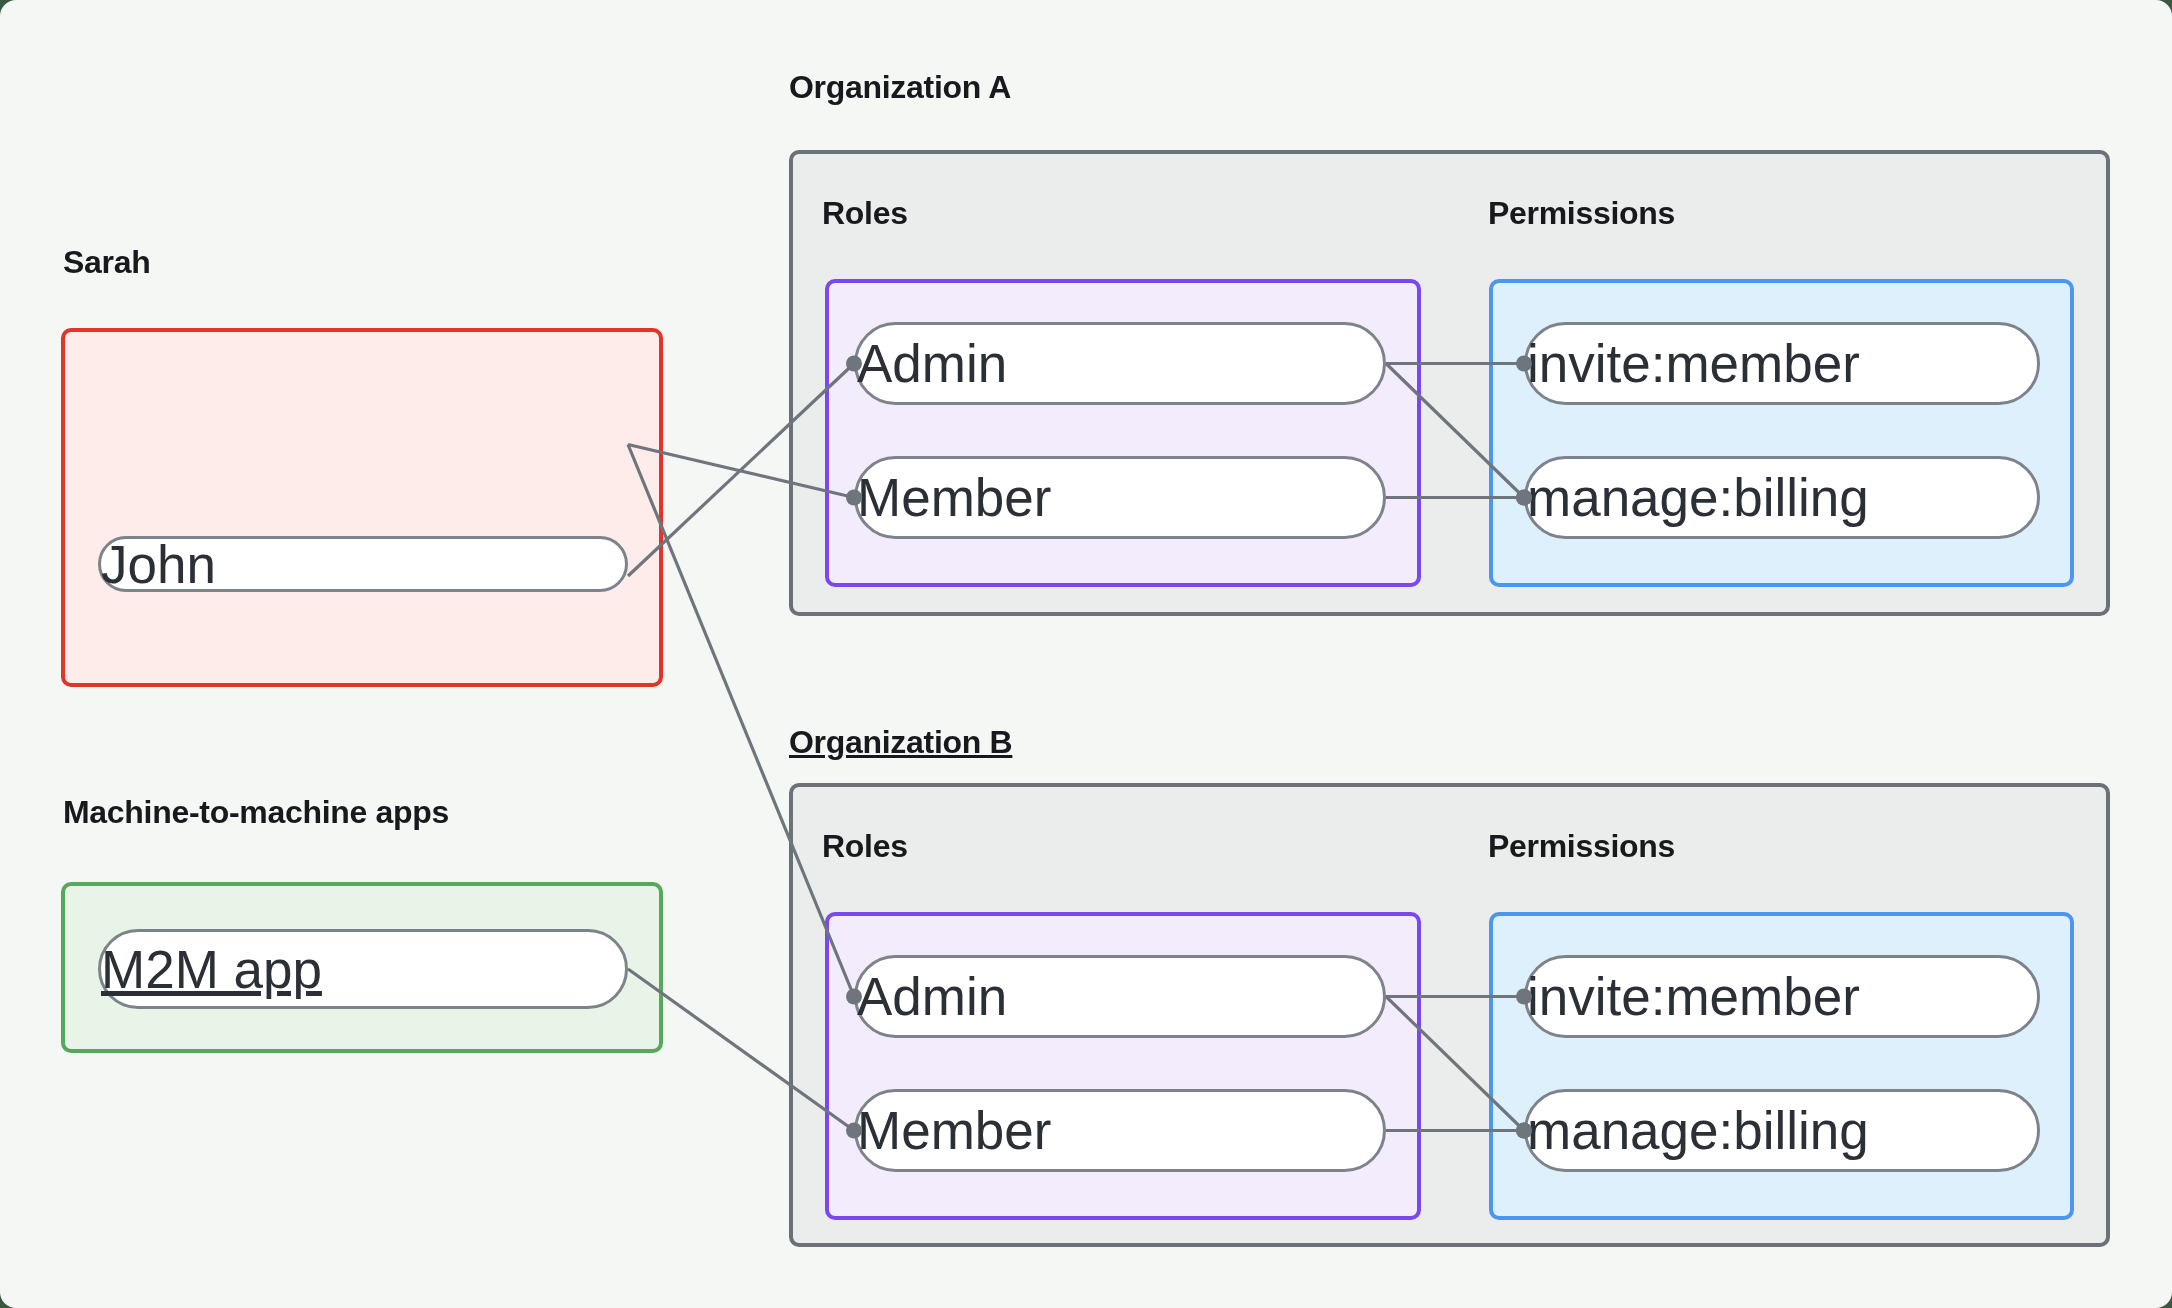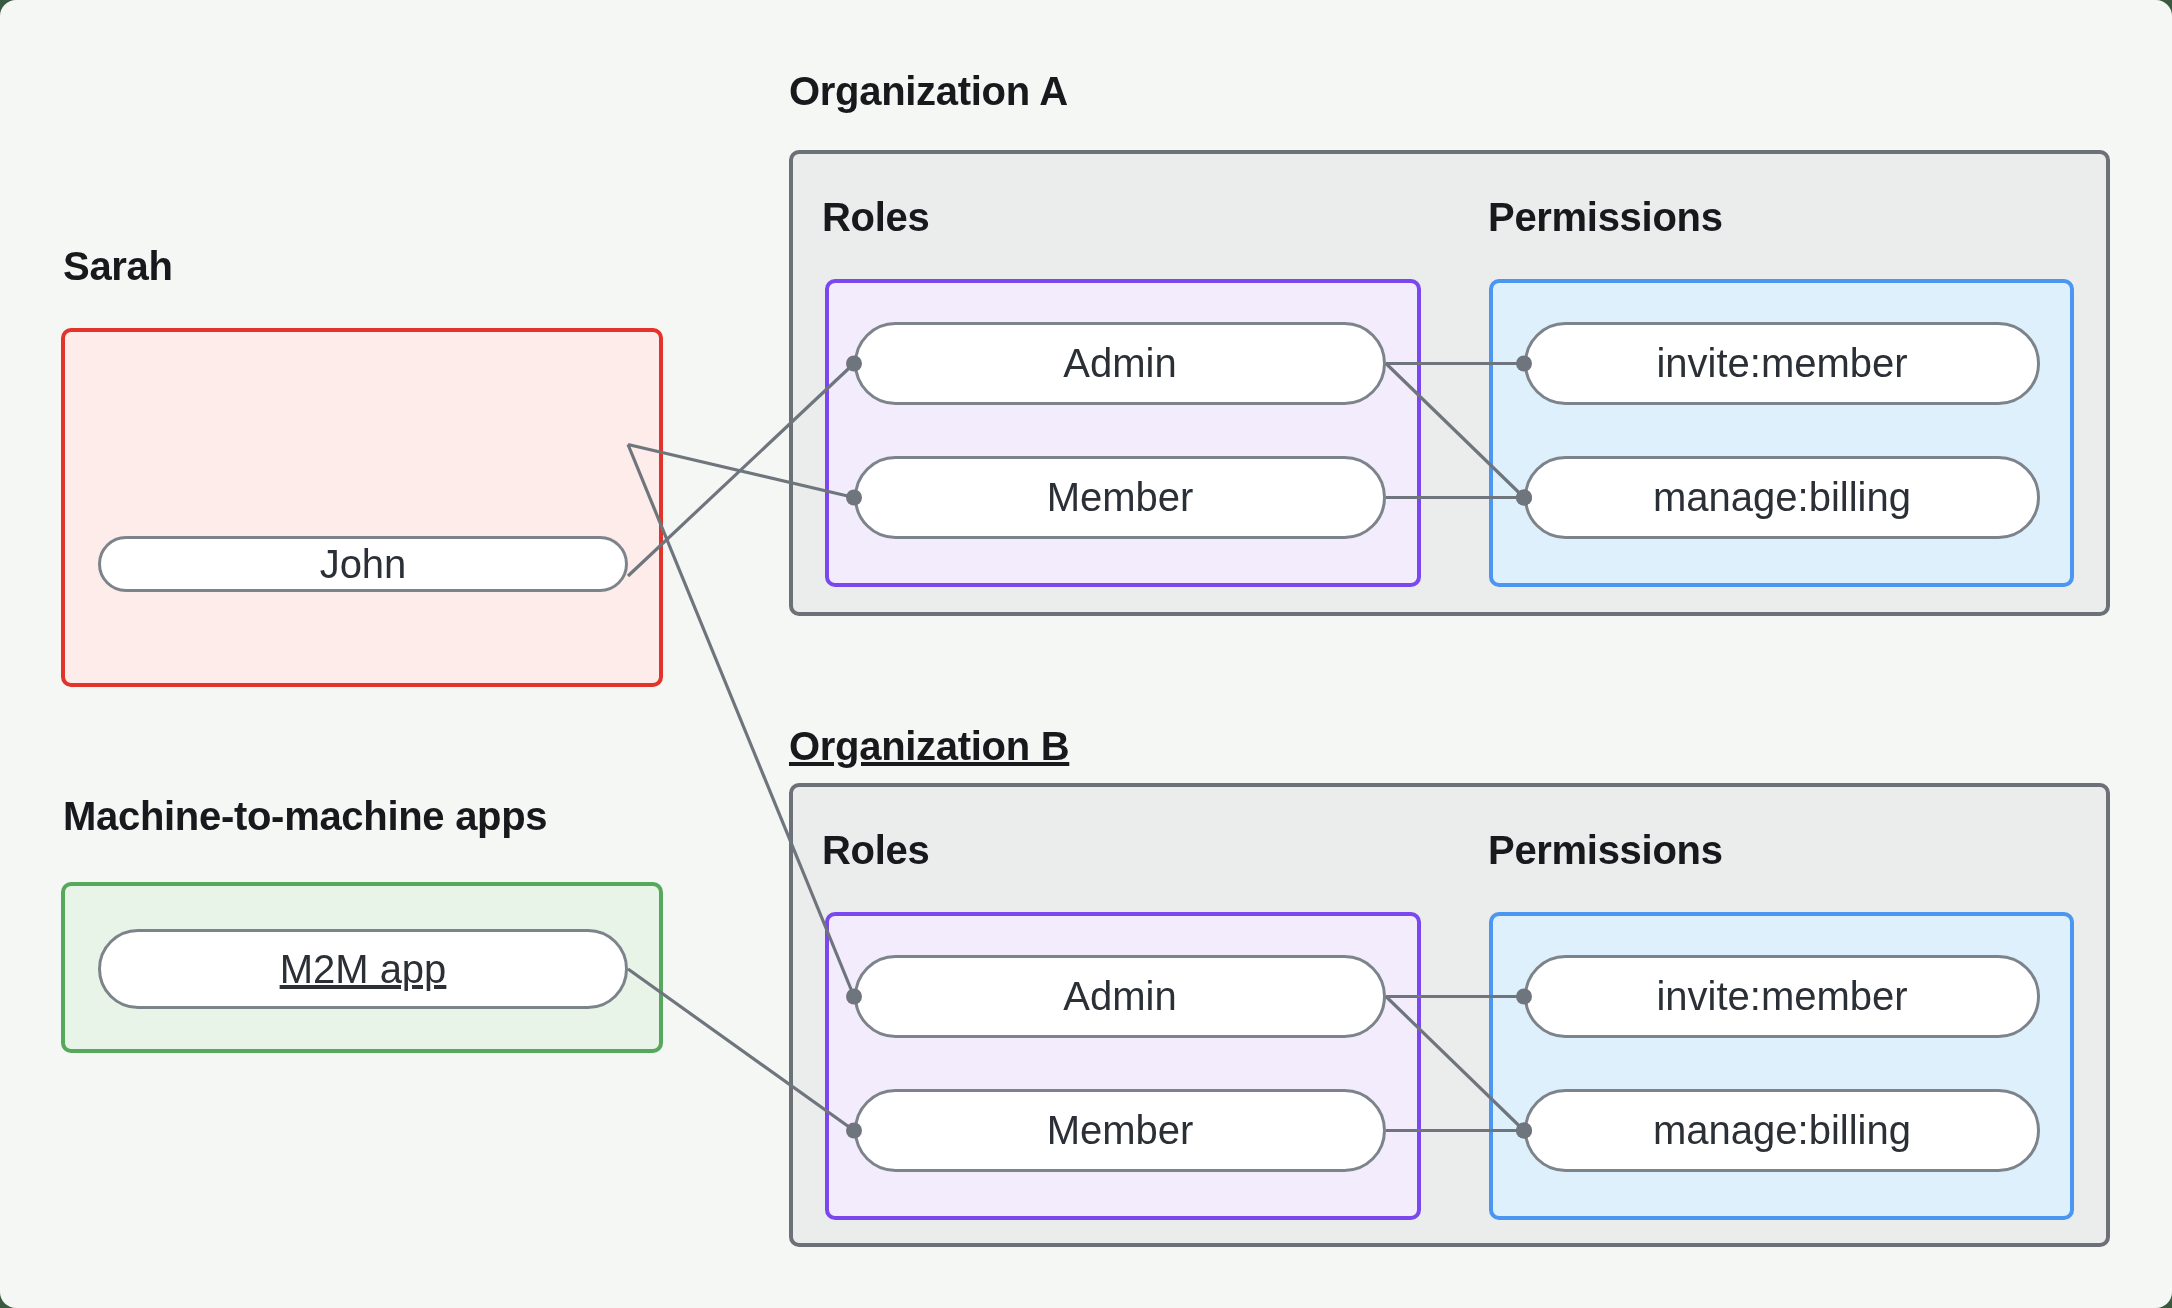--- a/index.html
+++ b/index.html
@@ -11,21 +11,21 @@
   #diagram {
     position: relative;
     width: 2172px;
     height: 1308px;
     background: var(--page_bg, #f4f7f4);
     border-radius: 16px;
     overflow: hidden;
   }
   .heading {
     position: absolute;
-    font-size: 40px;
+    font-size: 32px;
     font-weight: 600;
     letter-spacing: -0.3px;
     color: var(--heading_text, #17191d);
     white-space: nowrap;
     line-height: 1;
   }
   .group-box {
     position: absolute;
     border-radius: 10px;
     box-sizing: border-box;
@@ -51,22 +51,22 @@
     border: 4px solid var(--permissions_border, #4b96f0);
   }
   .pill {
     position: absolute;
     box-sizing: border-box;
     background: var(--node_fill, #ffffff);
     border: 3px solid var(--node_border, #7d838a);
     border-radius: 999px;
     display: flex;
     align-items: center;
-    justify-content: center;
-    font-size: 40px;
+    justify-content: flex-start;
+    font-size: 53px;
     font-weight: 500;
     color: var(--node_text, #2b2f36);
     white-space: nowrap;
   }
   #connection-layer {
     position: absolute;
     left: 0; top: 0;
     width: 2172px;
     height: 1308px;
     pointer-events: none;

